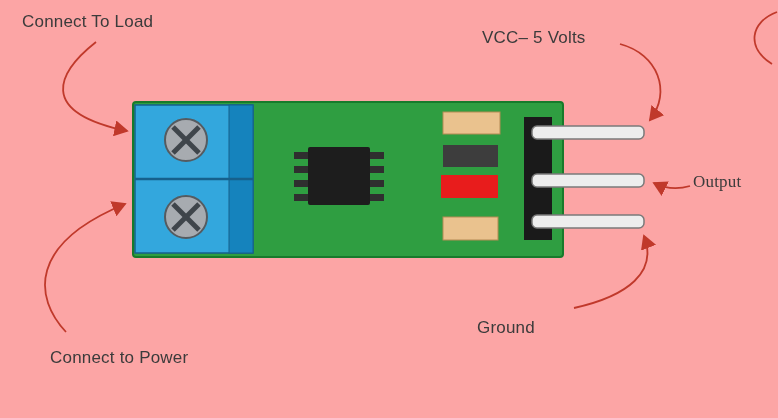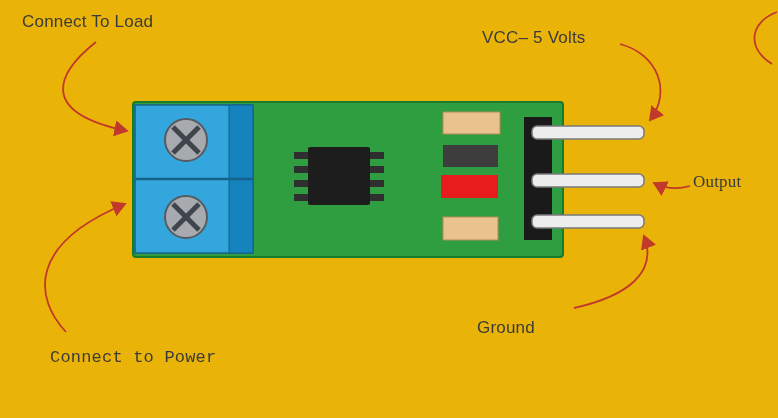--- a/index.html
+++ b/index.html
@@ -2,30 +2,30 @@
 <html><head>
 <meta charset="utf-8">
 <style>
   * { margin:0; padding:0; box-sizing:border-box; }
   html,body { width:778px; height:418px; }
   body {
     background:#ffffff;
     font-family:"Liberation Sans", sans-serif;
     overflow:hidden;
   }
-  .canvas { position:relative; width:778px; height:418px; background:#eab308; }
+  .canvas { position:relative; width:778px; height:418px; background:#fca5a5; }
   svg.diagram { position:absolute; left:0; top:0; }
   .label {
     position:absolute;
     color:#3b3b3b;
     font-size:17px;
     letter-spacing:0.2px;
     white-space:nowrap;
   }
-  .label-multiline { line-height:1.45;font-family:Liberation Mono, monospace; }
+  .label-multiline { line-height:1.45; }
 </style>
 </head>
 <body>
 
 <div class="canvas">
 
   <svg class="diagram" width="778" height="418" viewBox="0 0 778 418">
     <defs>
       <marker id="arrowhead" markerWidth="9" markerHeight="9" refX="7" refY="4.5" orient="auto">
         <path d="M0,0 L8,4.5 L0,9 z" fill="#c0392b"></path>

